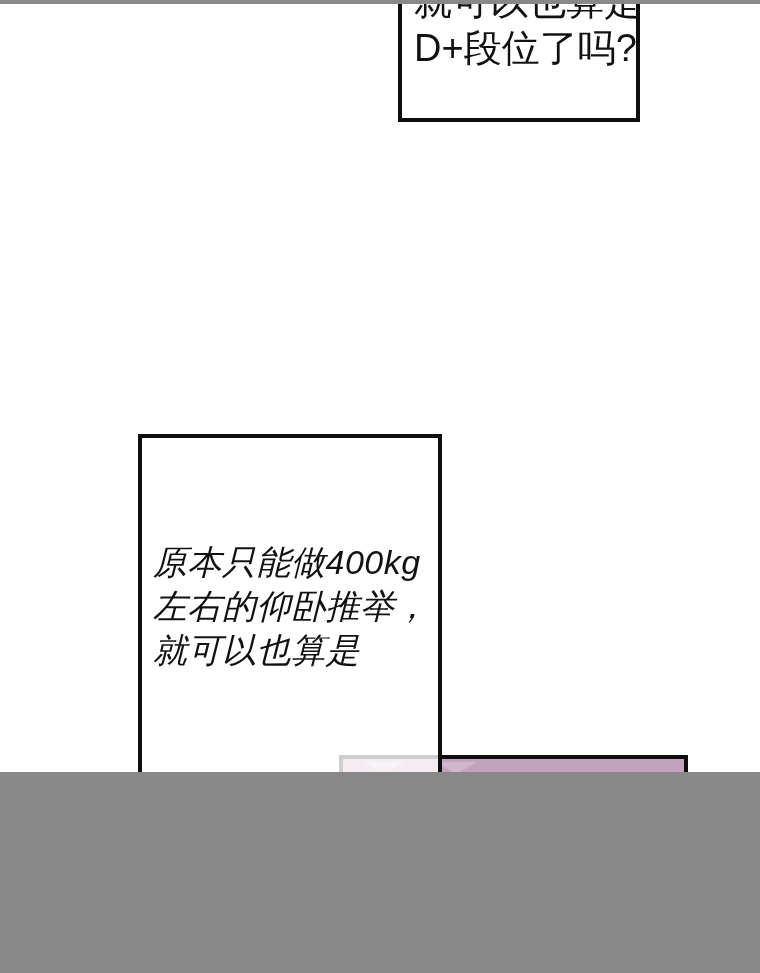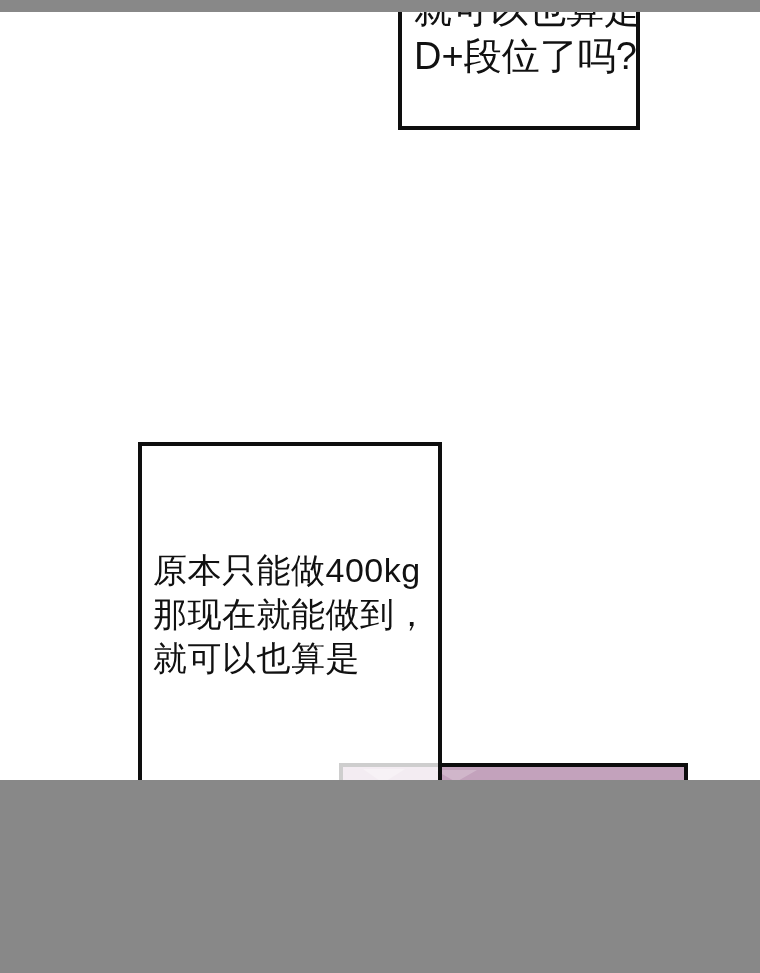--- a/index.html
+++ b/index.html
@@ -2,21 +2,21 @@
 <html><head>
 <meta charset="utf-8">
 <style>
   html,body{margin:0;padding:0;background:#888;}
   .page{
     position:relative;
     width:760px;height:768px;
     background:#ffffff;
     overflow:hidden;
     font-family:"Liberation Sans", sans-serif;
-    margin:12px auto;
+    margin:4px auto;
   }
   
   .panel{
     position:absolute;
     left:339px;top:751px;
     width:341px;height:222px;
     border:4px solid #0d0d0d;
     border-bottom:none;
     background:#f0eef4;
     z-index:1;
@@ -39,20 +39,21 @@
     position:absolute;left:12px;top:46px;
     font-size:38px;line-height:47px;
     white-space:nowrap;
     letter-spacing:0px;
   }
   .bubble-mid{
     left:138px;top:430px;
     width:304px;height:366px;
     background:rgba(255,255,255,0.8);
     z-index:2;
+    font-style:italic;
   }
   .bubble-mid .txt{
     position:absolute;left:11px;top:102px;
     font-size:34px;line-height:44px;
     white-space:nowrap;
     letter-spacing:0.5px;
   }
   
   .wm-cn{
     position:absolute;left:2px;top:822px;
@@ -123,21 +124,21 @@
   <div class="bubble bubble-top">
     <div class="txt">
       <div>就可以也算是</div>
       <div>D+段位了吗?</div>
     </div>
   </div>
 
   <div class="bubble bubble-mid">
     <div class="txt">
       <div>原本只能做400kg</div>
-      <div>那现在就能做到，</div>
+      <div>左右的仰卧推举，</div>
       <div>就可以也算是</div>
     </div>
   </div>
 
   <div class="wm-cn">集云数据</div>
   <div class="wm-en">ACloudMerge.com</div>
 
 </div>
 
 </body></html>

